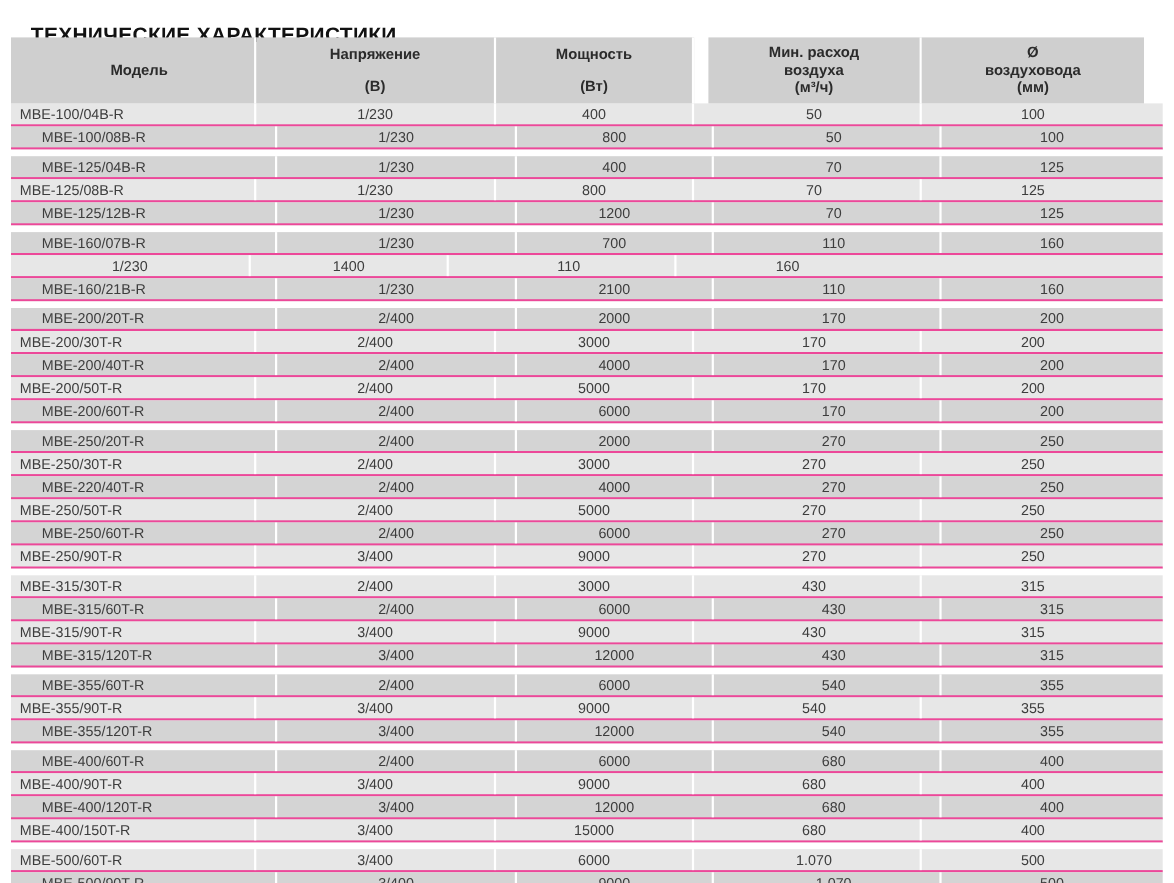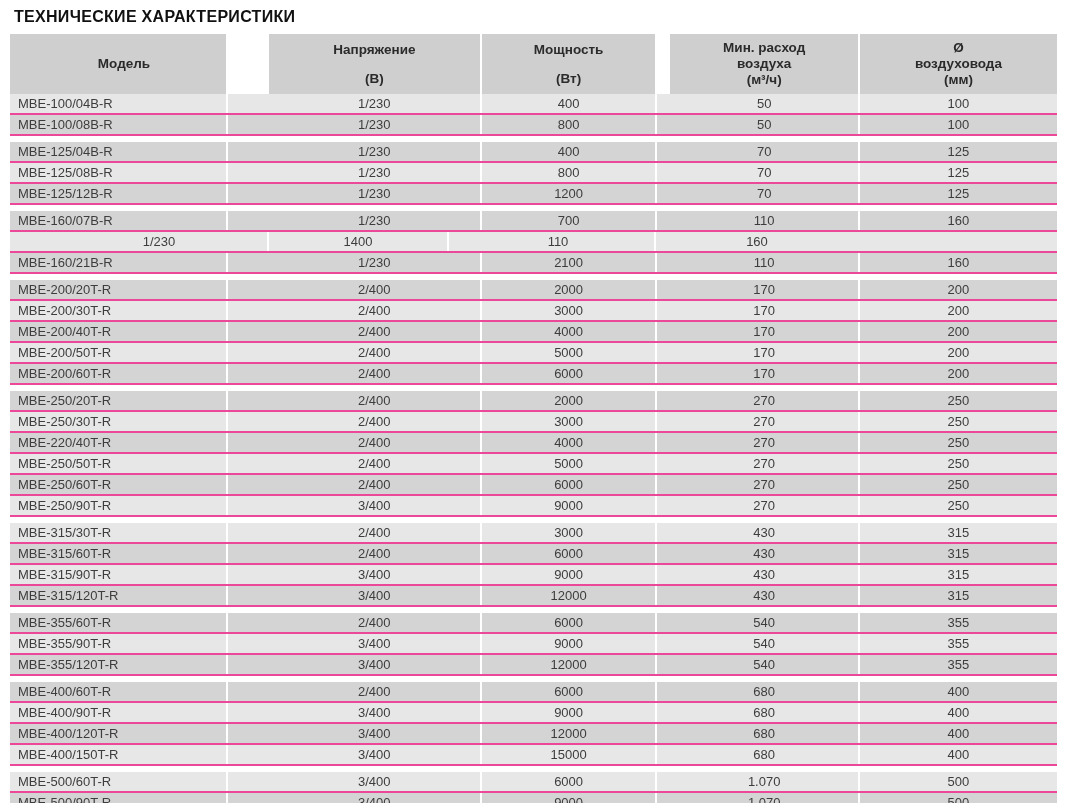--- a/index.html
+++ b/index.html
@@ -11,22 +11,22 @@
     height: 803px;
     background: #ffffff;
     overflow: hidden;
     position: relative;
     font-family: "Liberation Sans", sans-serif;
   }
   .title {
     position: absolute;
     left: 10px;
     top: 4px;
-    margin: 4px;
-    font-size: 16px;
+    margin: 18px;
+    font-size: 19px;
     font-weight: 700;
     letter-spacing: 0.3px;
     color: var(--title-text, #111111);
   }
   .spec-table {
     position: absolute;
     left: 10px;
     top: 34px;
     width: 1047px;
   }
@@ -46,34 +46,34 @@
     box-sizing: border-box;
   }
   .hcell.spread {
     justify-content: space-between;
     padding: 8px 0 7px 0;
   }
   .hline {
     line-height: 16px;
   }
   .c0 { width: 223px; padding-left: 12px; }
-  .c1 { width: 218px; margin-left: 41px; }
+  .c1 { width: 218px; }
   .c2 { width: 180px; }
   .c3 { width: 194px; margin-left: 13px; }
   .c4 { width: 202px; }
   .c0, .c1, .c2, .c3 { border-right: 2px solid #ffffff; }
   .trow {
     display: flex;
     height: 19px;
     border-bottom: 2px solid #ec4899;
     font-size: 13px;
     color: var(--row-text, #3d3d3d);
   }
   .trow.light { background: var(--row-light, #e7e7e7); }
-  .trow.dark  { background: var(--row-dark,  #d4d4d4); }
+  .trow.dark  { background: var(--row-dark,  #d4d4d4); padding-left: 20px; }
   .tcell {
     box-sizing: border-box;
     line-height: 19px;
     text-align: center;
     white-space: nowrap;
     overflow: hidden;
   }
   .tcell.left {
     text-align: left;
     padding-left: 8px;

